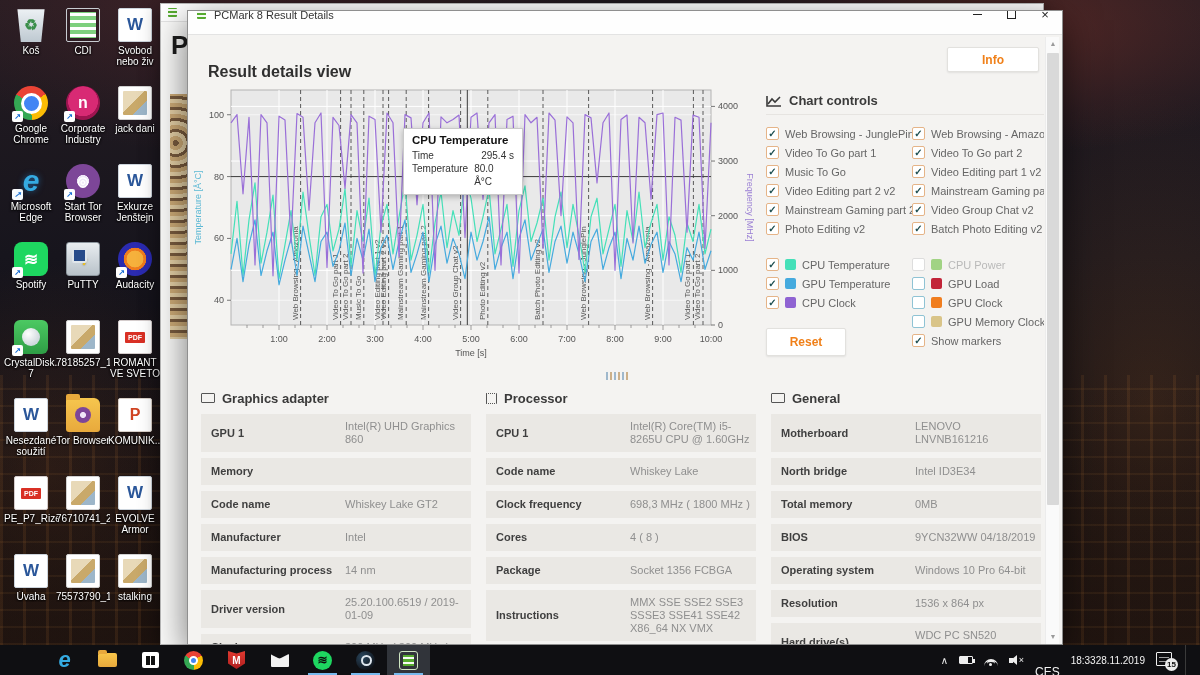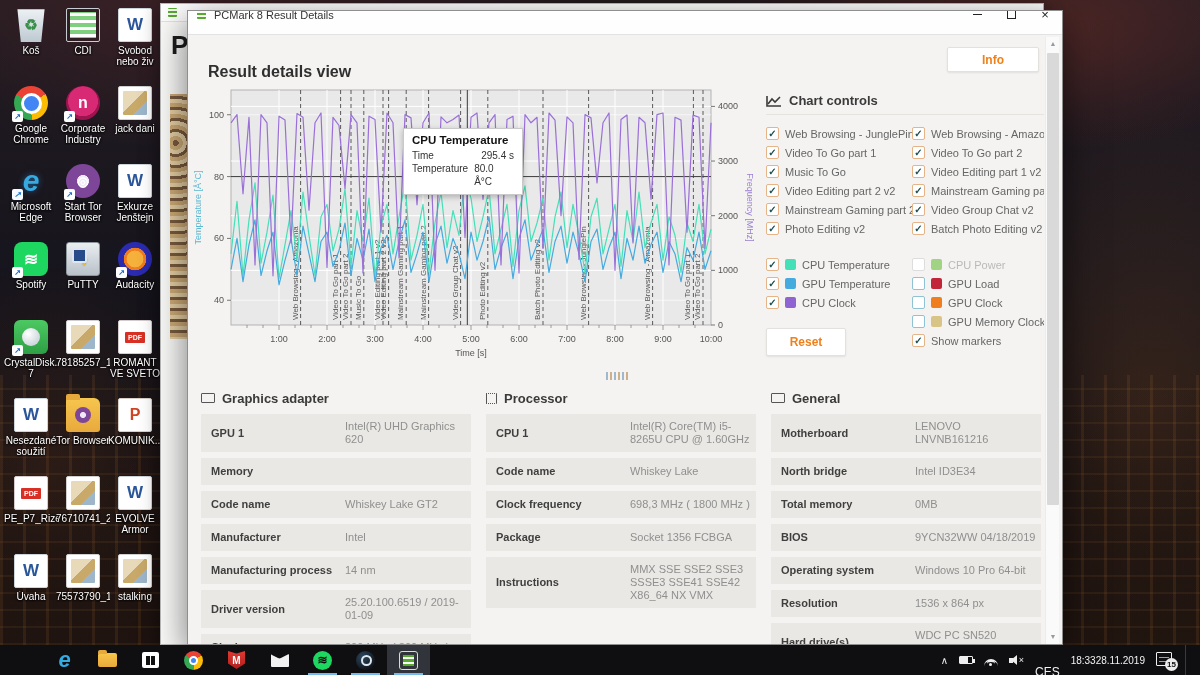--- a/index.html
+++ b/index.html
@@ -566,21 +566,21 @@
       </div>
 
       <div class="tables">
           <div class="sec">
             <div class="sec-head">
               <span class="sec-ic"></span>
               <span>Graphics adapter</span>
             </div>
             <div class="trow">
               <div class="tlabel">GPU 1</div>
-              <div class="tvalue">Intel(R) UHD Graphics 620</div>
+              <div class="tvalue">Intel(R) UHD Graphics 860</div>
             </div>
             <div class="trow">
               <div class="tlabel">Memory</div>
               <div class="tvalue"></div>
             </div>
             <div class="trow">
               <div class="tlabel">Code name</div>
               <div class="tvalue">Whiskey Lake GT2</div>
             </div>
             <div class="trow">
@@ -609,20 +609,24 @@
               <div class="tlabel">CPU 1</div>
               <div class="tvalue">Intel(R) Core(TM) i5-8265U CPU @ 1.60GHz</div>
             </div>
             <div class="trow">
               <div class="tlabel">Code name</div>
               <div class="tvalue">Whiskey Lake</div>
             </div>
             <div class="trow">
               <div class="tlabel">Clock frequency</div>
               <div class="tvalue">698,3 MHz ( 1800 MHz )</div>
+            </div>
+            <div class="trow">
+              <div class="tlabel">Cores</div>
+              <div class="tvalue">4 ( 8 )</div>
             </div>
             <div class="trow">
               <div class="tlabel">Package</div>
               <div class="tvalue">Socket 1356 FCBGA</div>
             </div>
             <div class="trow">
               <div class="tlabel">Instructions</div>
               <div class="tvalue">MMX SSE SSE2 SSE3 SSSE3 SSE41 SSE42 X86_64 NX VMX</div>
             </div>
           </div>

